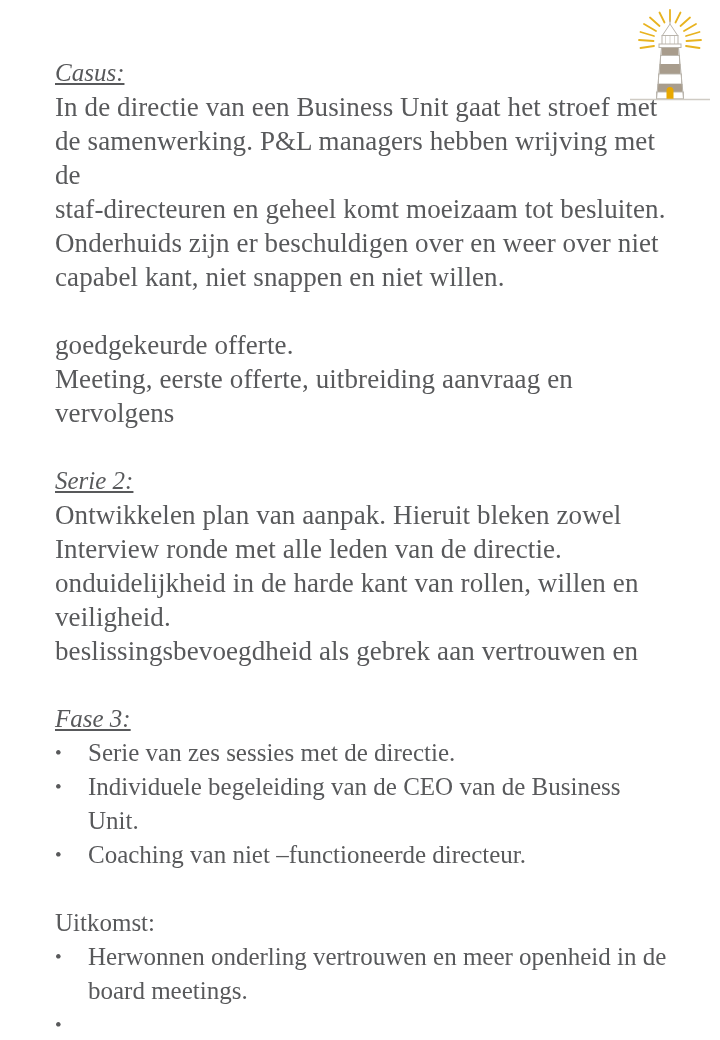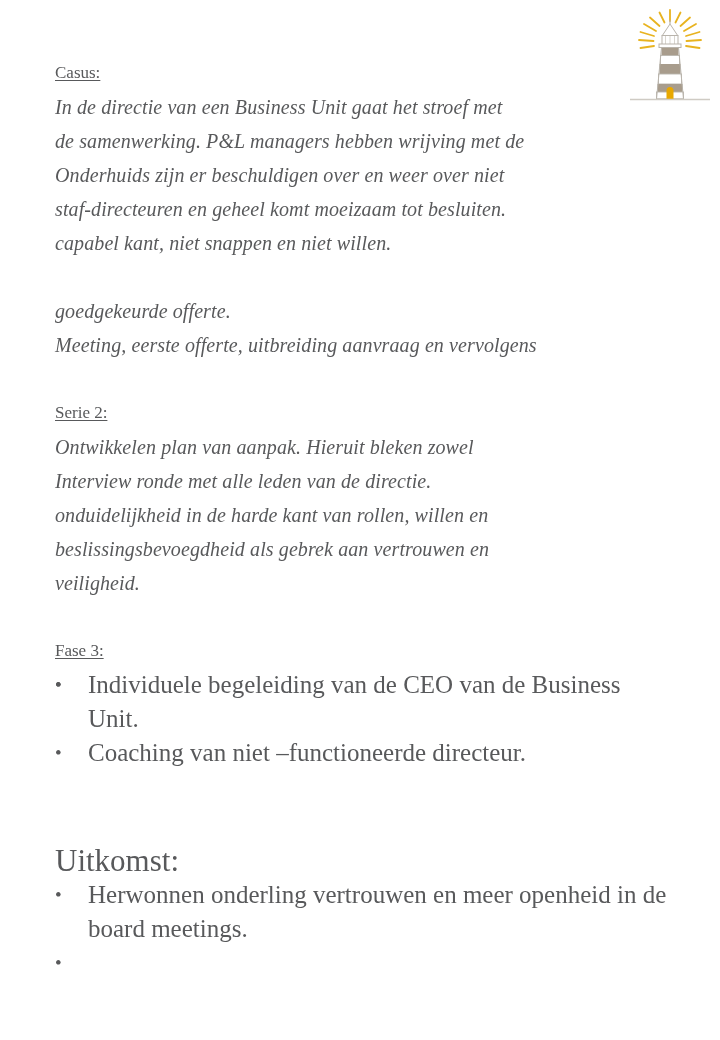--- a/index.html
+++ b/index.html
@@ -28,37 +28,36 @@
 
   
   .doc {
     position: absolute;
     left: 55px;
     top: 56px;
     width: 620px;
   }
 
   .para {
-    font-size: 20px;
+    font-size: 27px;
     line-height: 34px;
     letter-spacing: 0.1px;
-    font-style: italic;
   }
 
   .heading {
+    font-style: italic;
     text-decoration: underline;
     text-underline-offset: 2px;
-    font-size: 17px;
+    font-size: 25px;
     line-height: 34px;
   }
 
   .heading-plain {
-    font-size: 31px;
+    font-size: 25px;
     line-height: 34px;
-    margin-top: 40px;
   }
 
   .gap { height: 34px; }
 
   ul.bullets {
     list-style: none;
     margin: 0;
     padding: 0;
   }
   ul.bullets li {
@@ -127,50 +126,51 @@
     <line x1="2" y1="91.5" x2="82" y2="91.5" stroke="#cfcbc4" stroke-width="1.4"></line>
   </svg>
 </div>
 
 <div class="doc">
 
   <section>
     <div class="heading">Casus:</div>
     <div class="para block">In de directie van een Business Unit gaat het stroef met</div>
     <div class="para block">de samenwerking. P&amp;L managers hebben wrijving met de</div>
+    <div class="para block">staf-directeuren en geheel komt moeizaam tot besluiten.</div>
     <div class="para block">Onderhuids zijn er beschuldigen over en weer over niet</div>
-    <div class="para block">staf-directeuren en geheel komt moeizaam tot besluiten.</div>
     <div class="para block">capabel kant, niet snappen en niet willen.</div>
   </section>
 
   <div class="gap"></div>
 
   <section>
     <div class="para block">goedgekeurde offerte.</div>
     <div class="para block">Meeting, eerste offerte, uitbreiding aanvraag en vervolgens</div>
   </section>
 
   <div class="gap"></div>
 
   <section>
     <div class="heading">Serie 2:</div>
     <div class="para block">Ontwikkelen plan van aanpak. Hieruit bleken zowel</div>
     <div class="para block">Interview ronde met alle leden van de directie.</div>
     <div class="para block">onduidelijkheid in de harde kant van rollen, willen en</div>
+    <div class="para block">veiligheid.</div>
     <div class="para block">beslissingsbevoegdheid als gebrek aan vertrouwen en</div>
-    <div class="para block">veiligheid.</div>
   </section>
 
   <div class="gap"></div>
 
   <section>
     <div class="heading">Fase 3:</div>
     <ul class="bullets">
       <li>
         <span class="bullet-glyph">•</span>
+        <span>Serie van zes sessies met de directie.</span>
       </li>
       <li>
         <span class="bullet-glyph">•</span>
         <span>Individuele begeleiding van de CEO van de Business Unit.</span>
       </li>
       <li>
         <span class="bullet-glyph">•</span>
         <span>Coaching van niet –functioneerde directeur.</span>
       </li>
     </ul>

